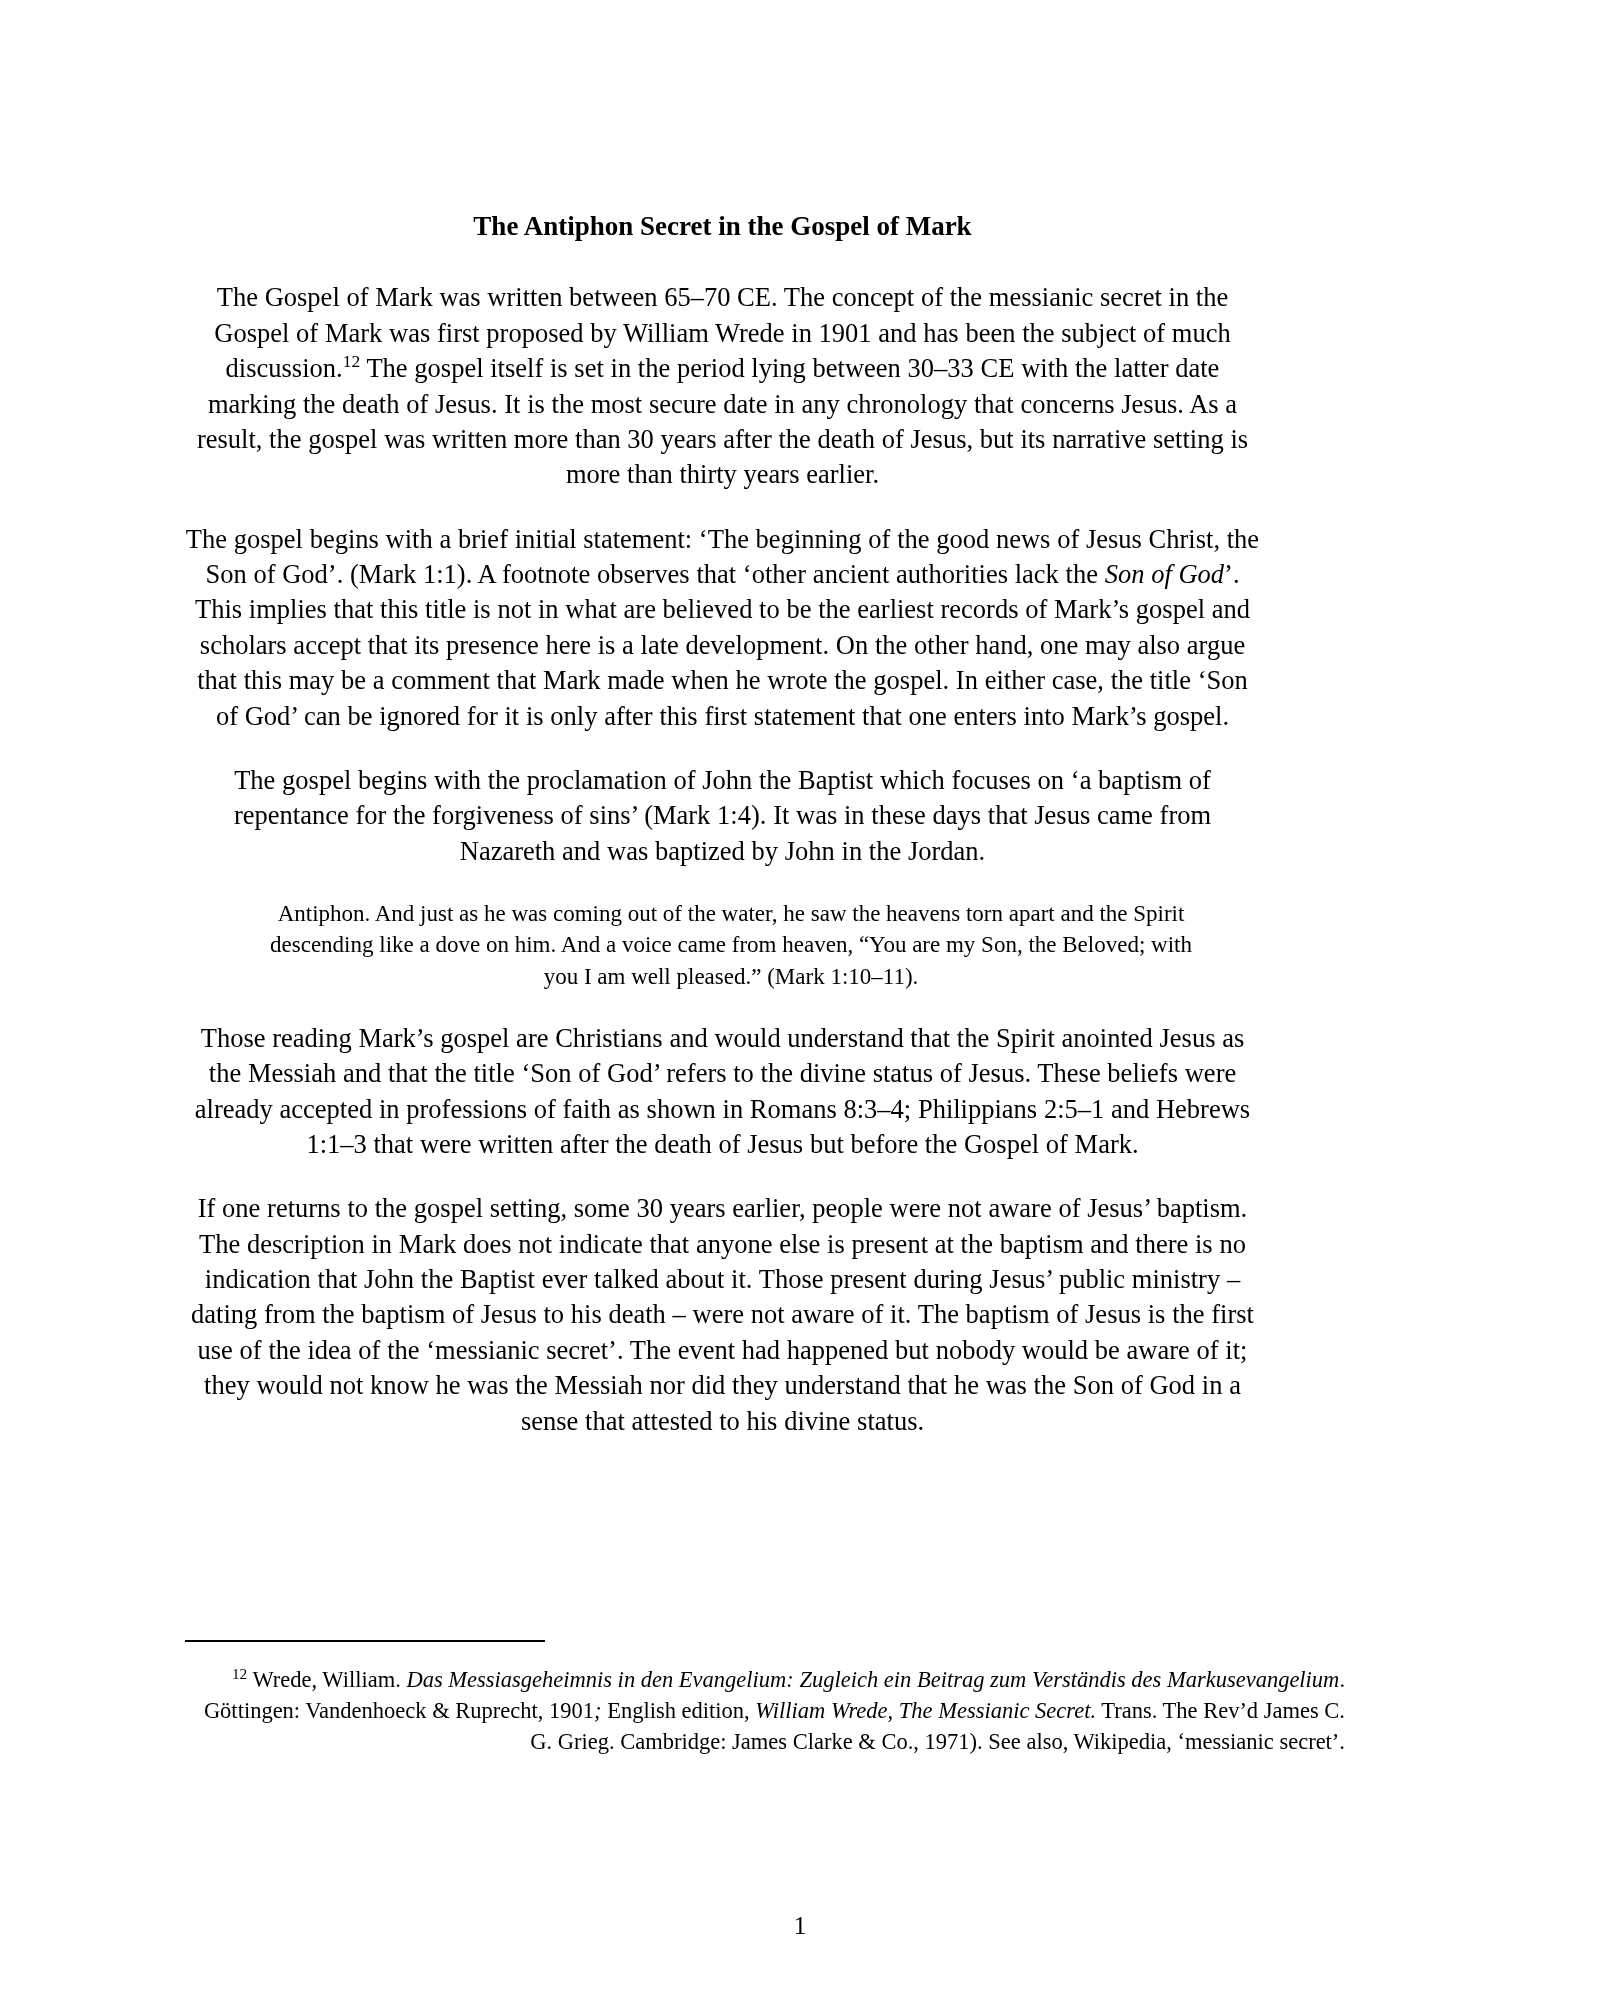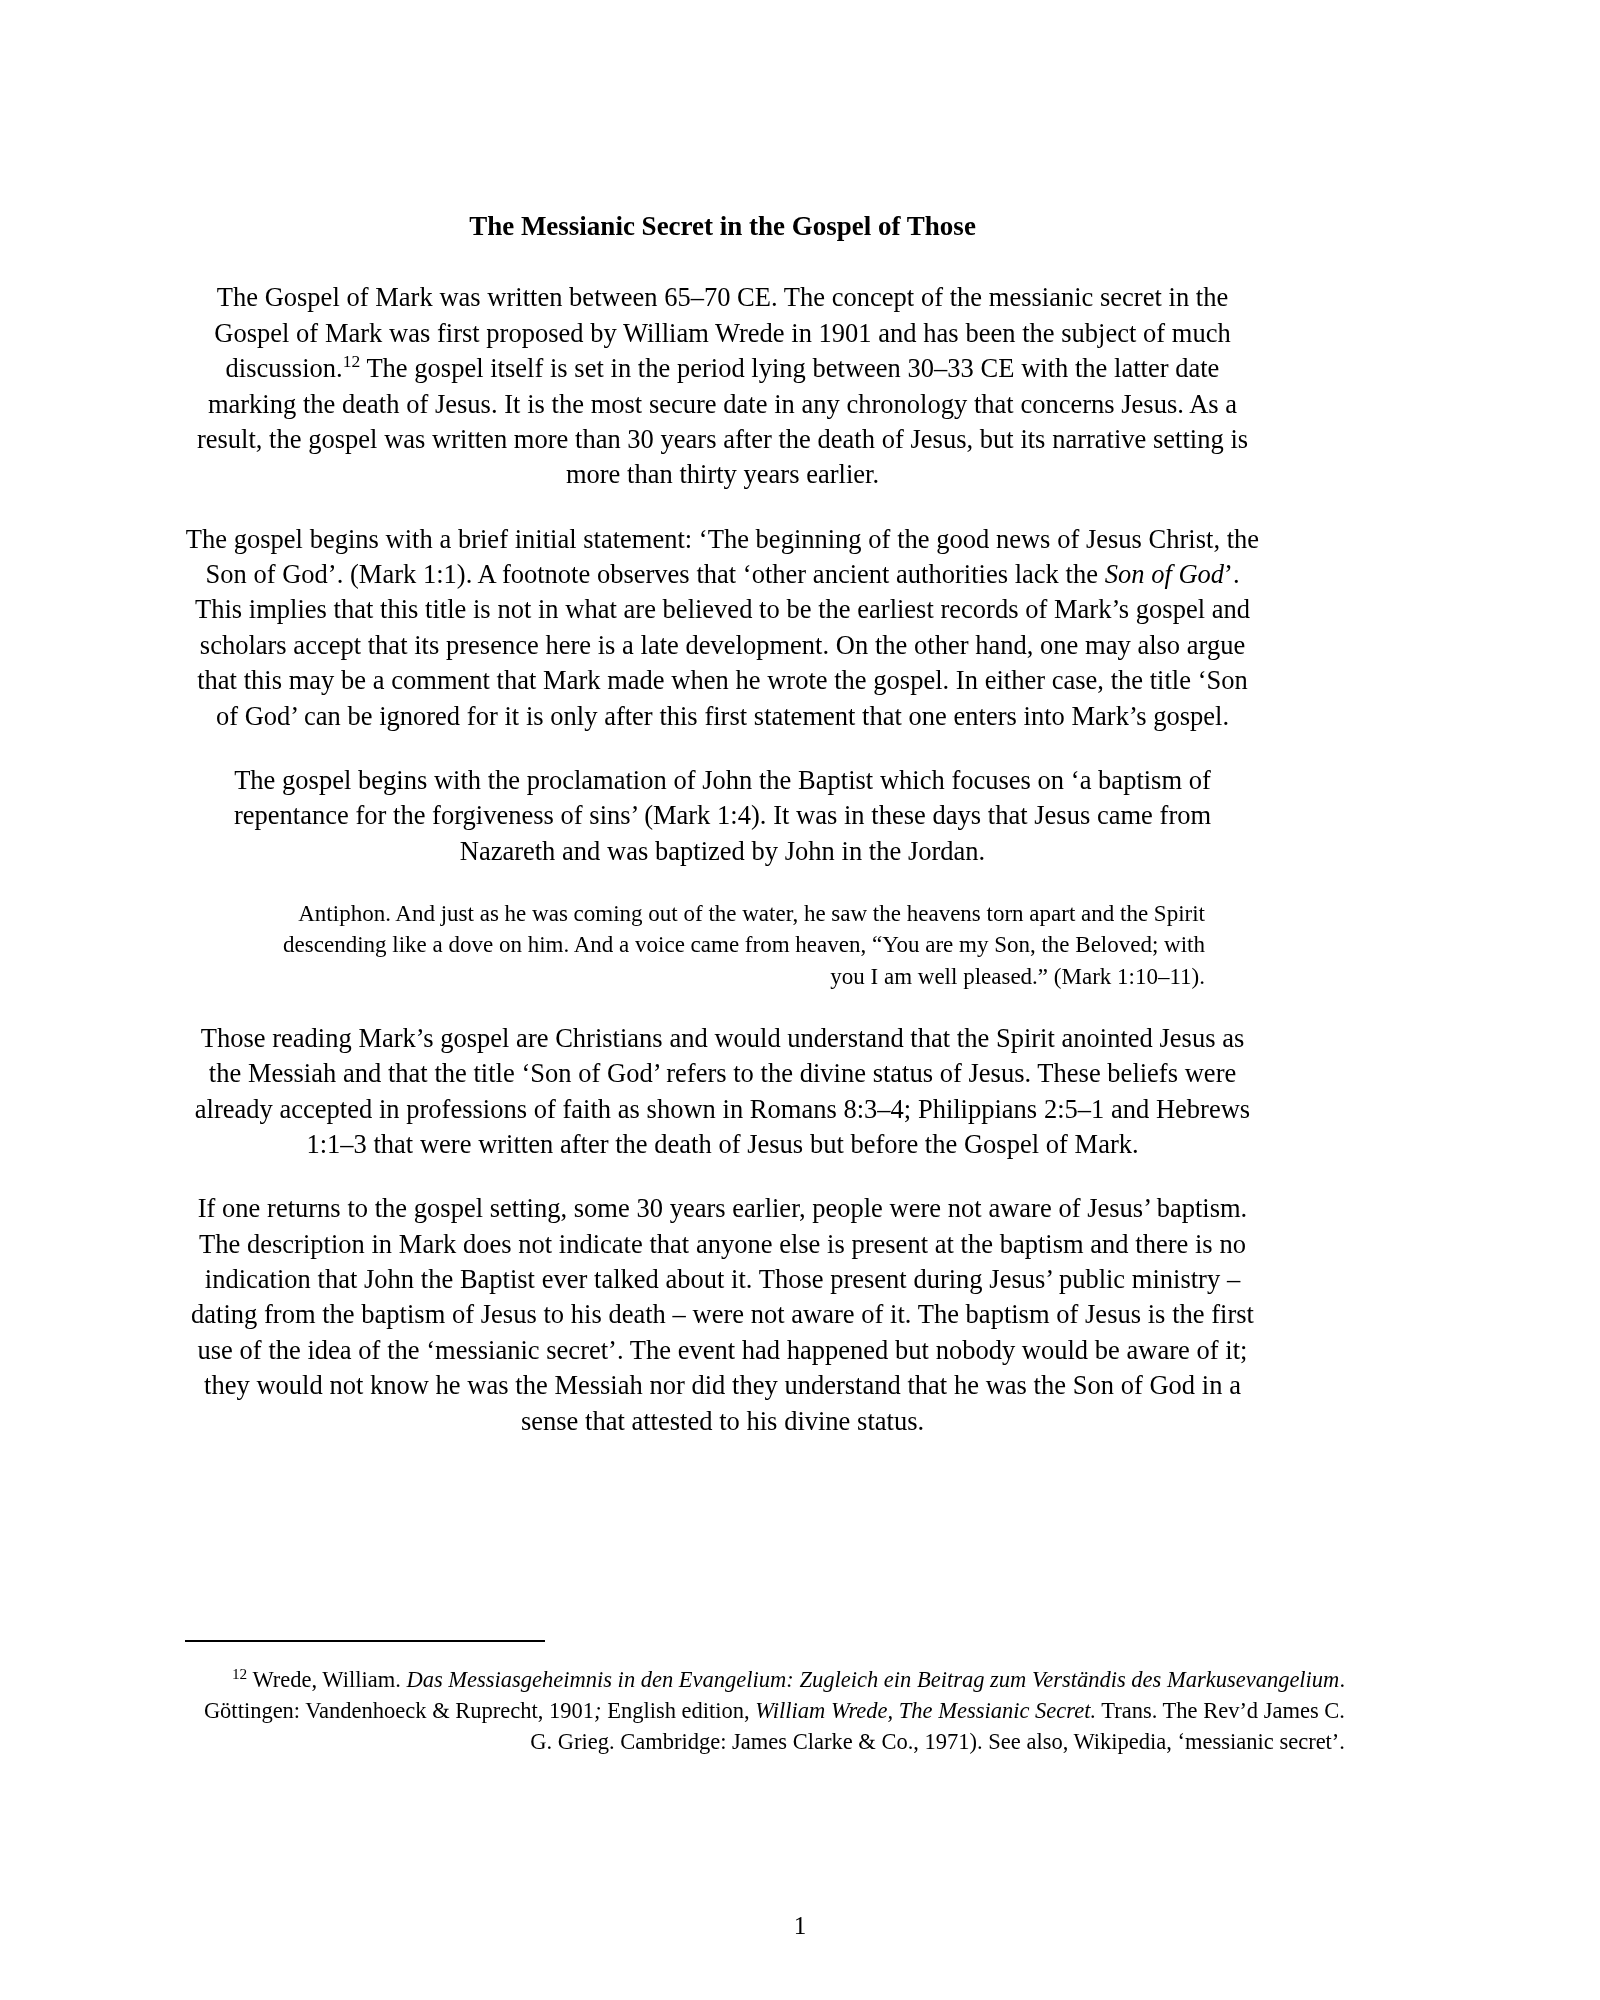--- a/index.html
+++ b/index.html
@@ -48,21 +48,21 @@
   }
   p.body-par:last-of-type {
     margin-bottom: 0;
   }
   .quote-block {
     font-size: 23px;
     line-height: 1.36;
     margin: 16px 0 29px 0;
     padding-left: 72px;
     padding-right: 55px;
-    text-align: right;
+    text-align: center;
   }
   sup.fn-ref {
     font-size: 0.66em;
     vertical-align: super;
     line-height: 0;
   }
   i, .ital {
   }
   .footnote-area {
     position: absolute;
@@ -96,21 +96,21 @@
     font-size: 25px;
   }
 </style>
 </head>
 <body>
 
 <div class="page">
 
   <div class="content">
 
-    <h1 class="doc-title">The Messianic Secret in the Gospel of Those</h1>
+    <h1 class="doc-title">The Antiphon Secret in the Gospel of Mark</h1>
 
     <p class="body-par"><span>The Gospel of Mark was written between 65–70 CE. The concept of the messianic secret in the Gospel of Mark was first proposed by William Wrede in 1901 and has been the subject of much discussion.</span><sup class="fn-ref">12</sup><span> The gospel itself is set in the period lying between 30–33 CE with the latter date marking the death of Jesus. It is the most secure date in any chronology that concerns Jesus. As a result, the gospel was written more than 30 years after the death of Jesus, but its narrative setting is more than thirty years earlier.</span></p>
 
     <p class="body-par"><span>The gospel begins with a brief initial statement: ‘The beginning of the good news of Jesus Christ, the Son of God’. (Mark 1:1).  A footnote observes that ‘other ancient authorities lack the </span><i>Son of God</i><span>’. This implies that this title is not in what are believed to be the earliest records of Mark’s gospel and scholars accept that its presence here is a late development. On the other hand, one may also argue that this may be a comment that Mark made when he wrote the gospel. In either case, the title ‘Son of God’ can be ignored for it is only after this first statement that one enters into Mark’s gospel.</span></p>
 
     <p class="body-par">The gospel begins with the proclamation of John the Baptist which focuses on ‘a baptism of repentance for the forgiveness of sins’ (Mark 1:4).  It was in these days that Jesus came from Nazareth and was baptized by John in the Jordan.</p>
 
     <div class="quote-block">Antiphon. And just as he was coming out of the water, he saw the heavens torn apart and the Spirit descending like a dove on him. And a voice came from heaven, “You are my Son, the Beloved; with you I am well pleased.” (Mark 1:10–11).</div>
 
 

